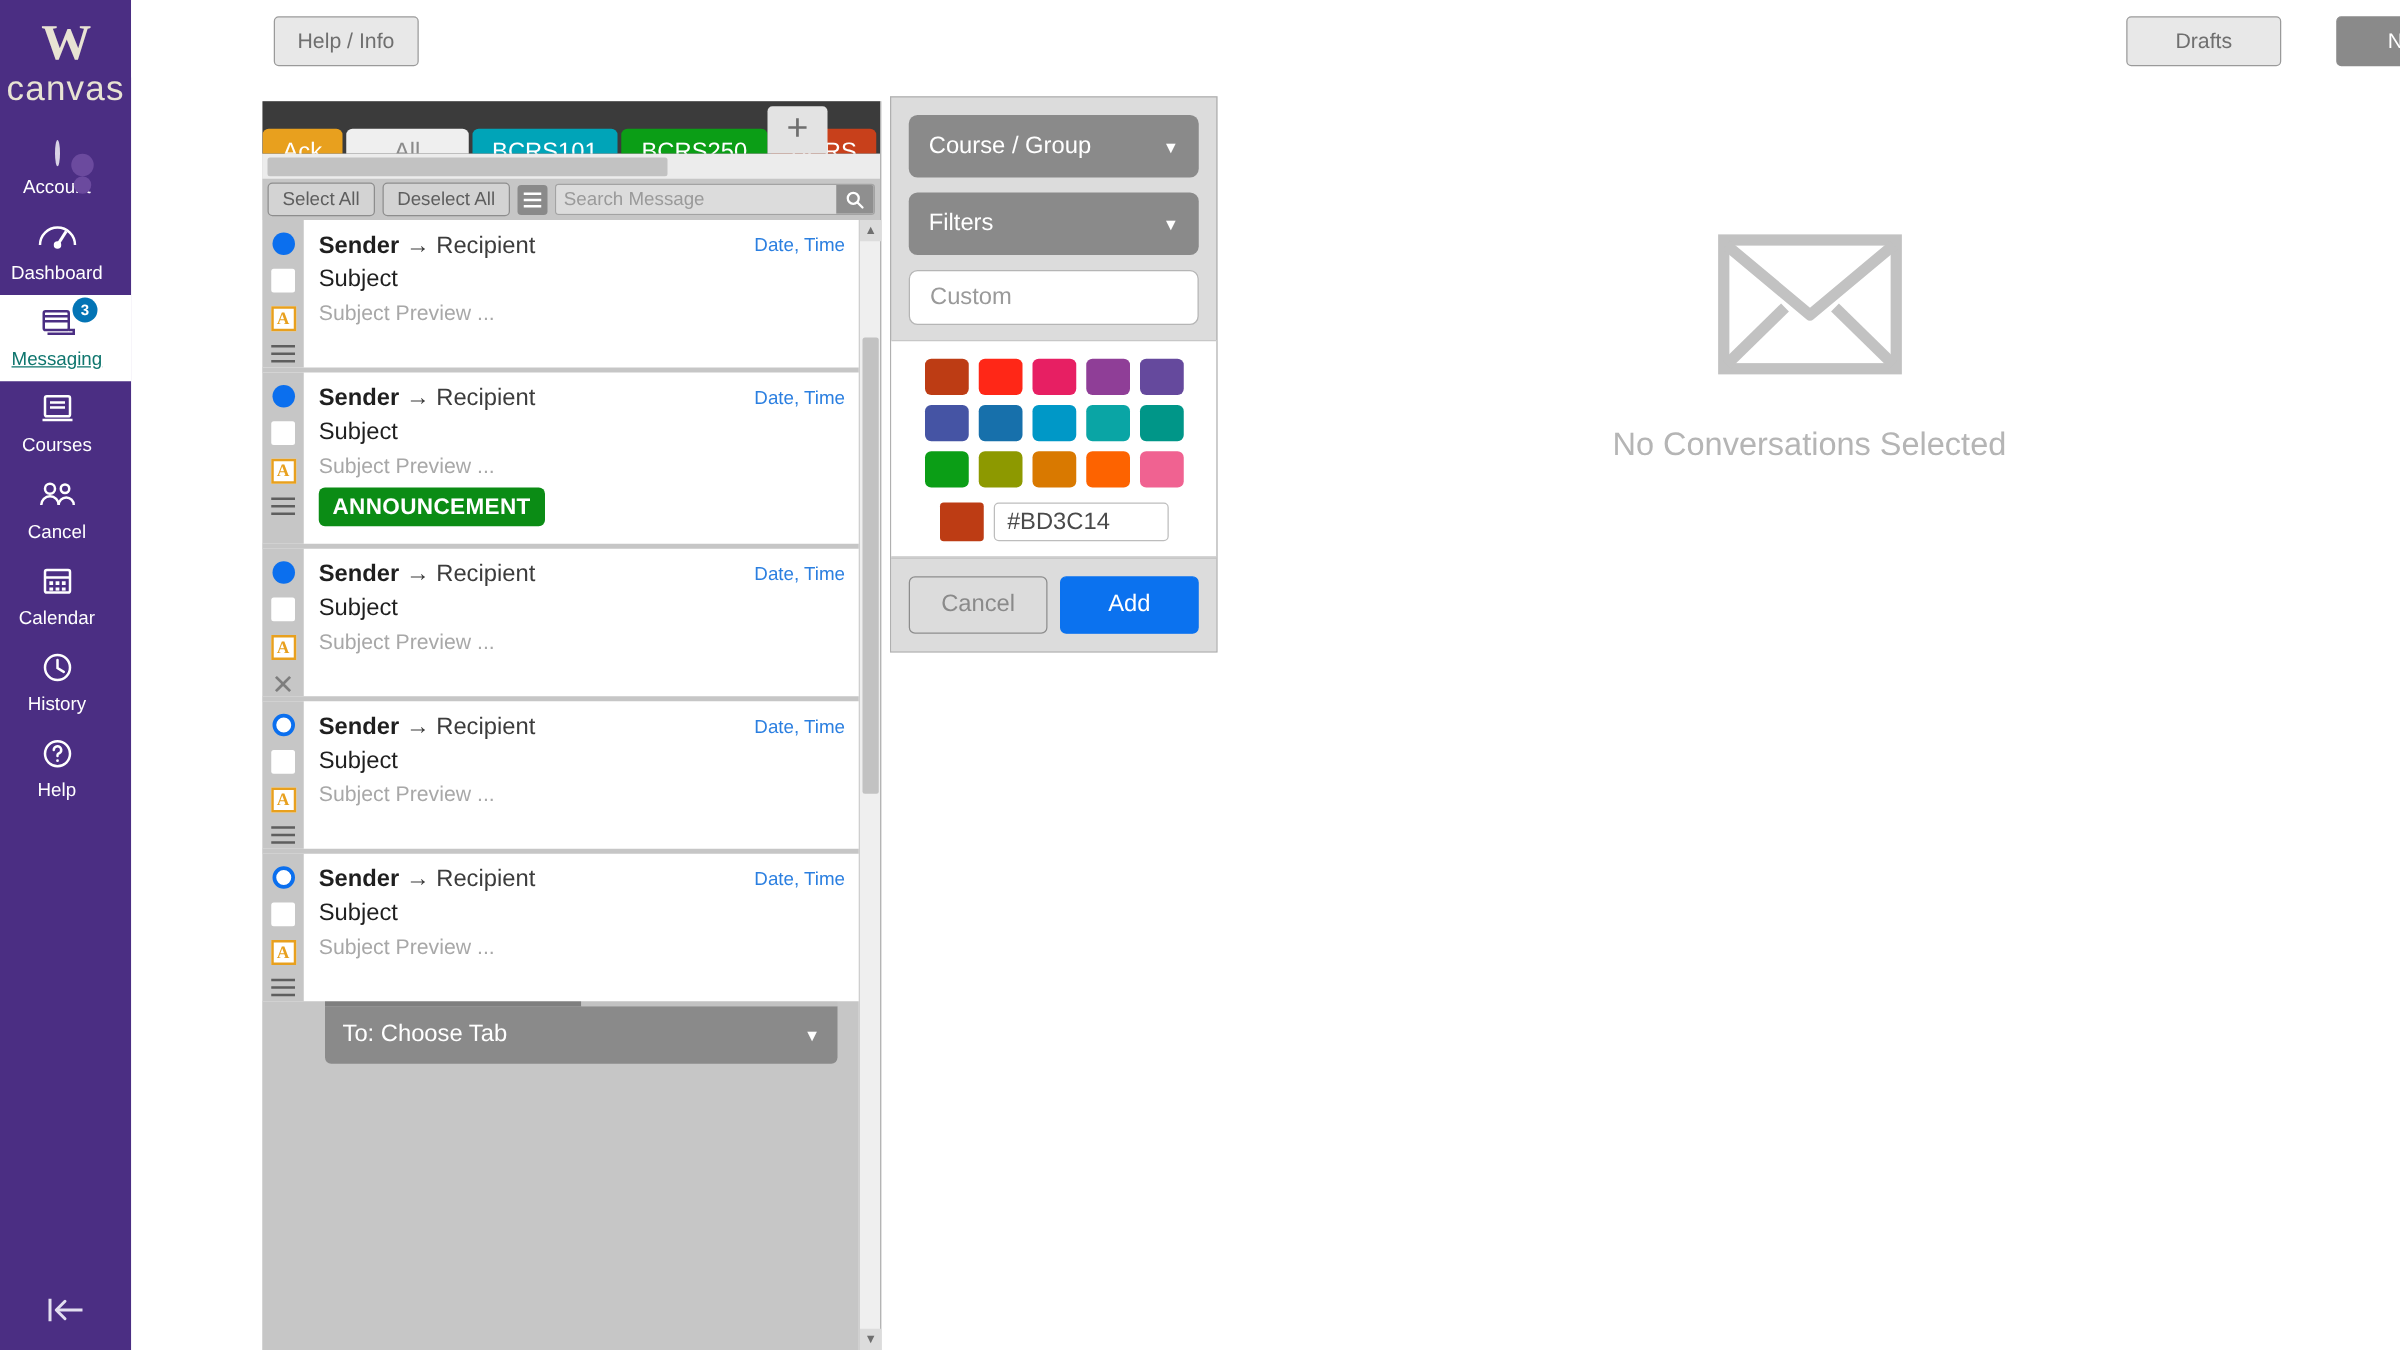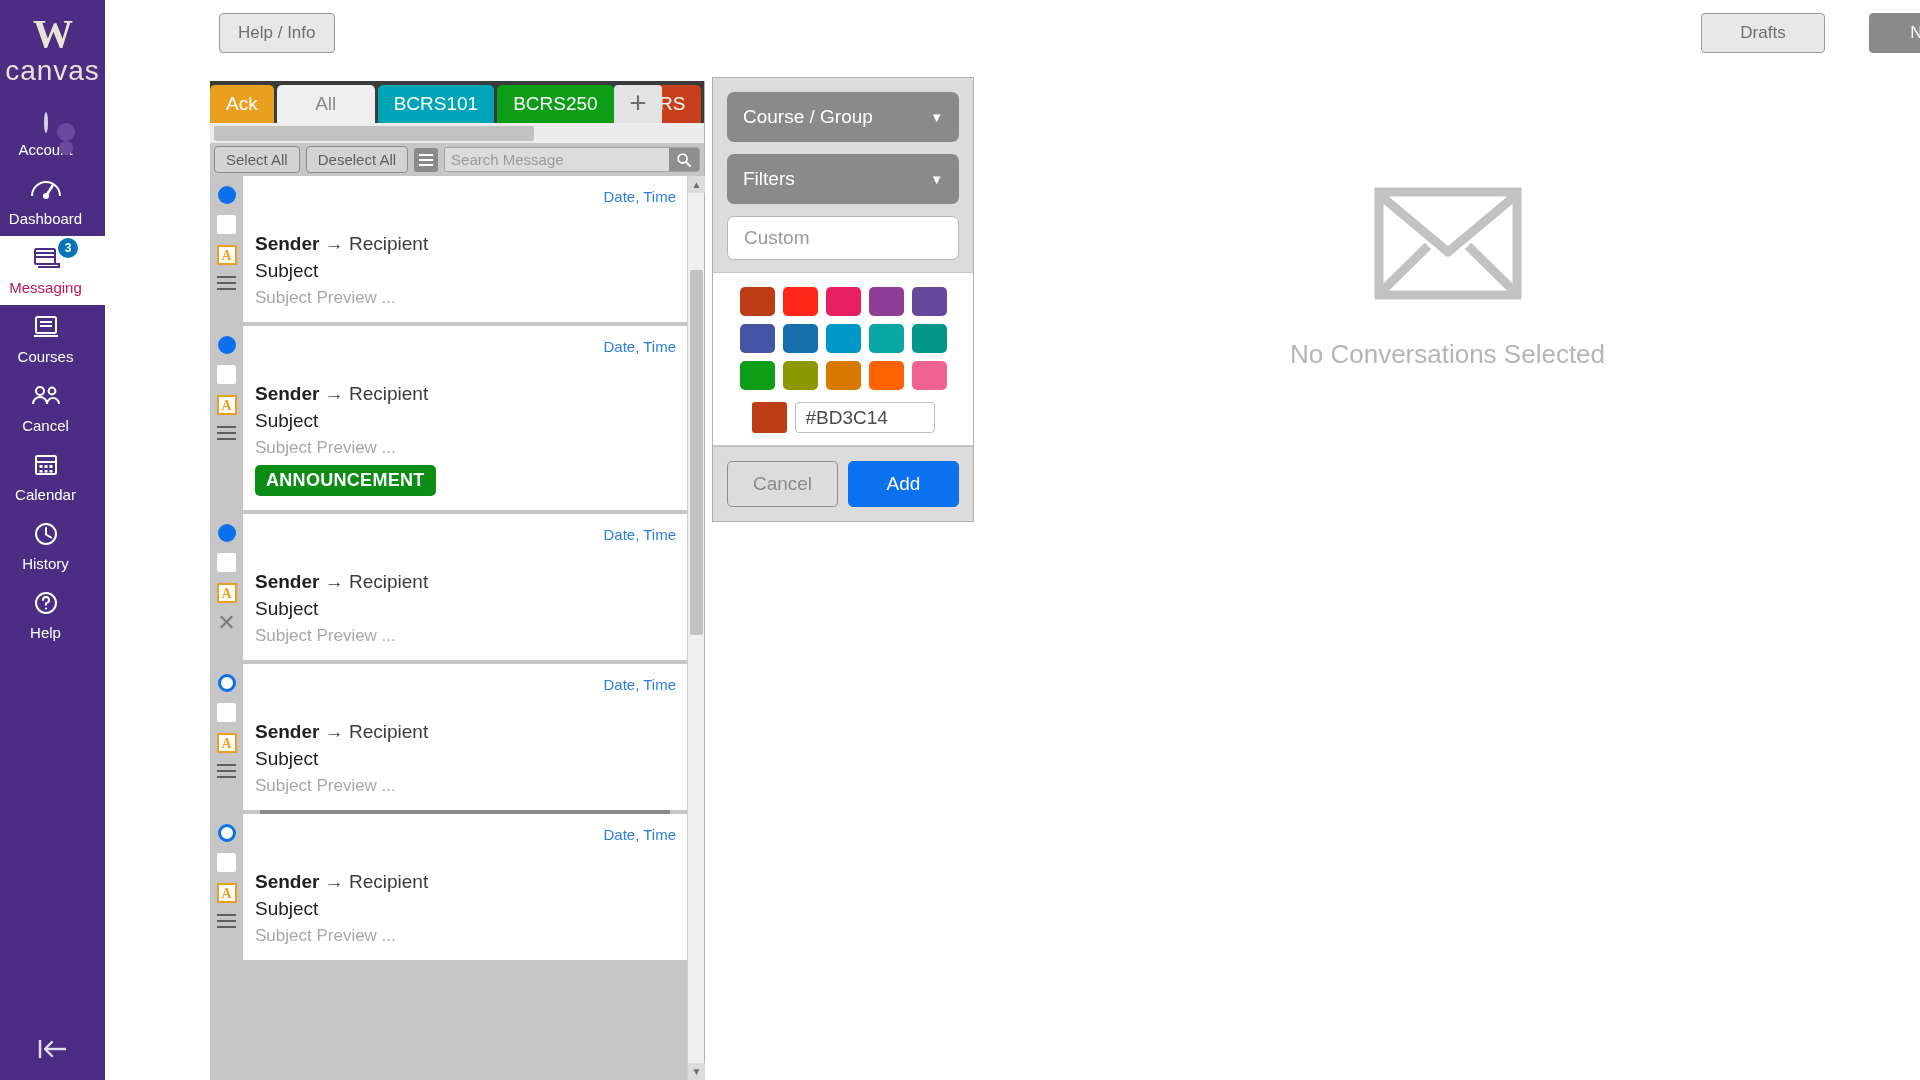--- a/index.html
+++ b/index.html
@@ -29,21 +29,21 @@
     font-size: 28px; line-height: 34px; color: #e8e3d3;
     letter-spacing: 1px; font-weight: 400;
   }
   .navitem {
     display: block; width: 105px; padding: 8px 14px 8px 0;
     text-align: center; position: relative; cursor: pointer;
   }
   .navitem .ico { display: block; height: 34px; line-height: 34px; }
   .navitem .lbl { display: block; font-size: 15px; line-height: 19px; color: #fff; }
   .navitem.active { background: #ffffff; }
-  .navitem.active .lbl { color: #be185d; }
+  .navitem.active .lbl { color: #0f766e; text-decoration: underline; }
   .avatar {
     width: 40px; height: 40px; border-radius: 50%;
     margin: 0 auto; border: 2px solid #d9d3e6;
     background: linear-gradient(135deg,#9b7fd4 0%,#c49ae0 35%,#7a5fb8 70%,#5e4a9e 100%);
     overflow: hidden; position: relative;
   }
   .avatar::after {
     content:""; position:absolute; left:11px; top:9px; width:18px; height:18px;
     border-radius:50%; background:#6b4a9e; box-shadow: 0 16px 0 -2px #6b4a9e;
   }
@@ -83,21 +83,21 @@
     position: absolute; left: 105px; top: 81px;
     width: 495px; height: 999px;
     background: #c6c6c6;
     border-right: 1px solid #b4b4b4;
   }
   .tabstrip {
     position: relative; height: 42px; background: #3b3b3b;
     display: flex; align-items: flex-end; overflow: hidden;
   }
   .tab {
-    height: 38px; line-height: 38px; padding: 0 16px;
+    height: 20px; line-height: 38px; padding: 0 16px;
     font-size: 19px; color: #fff; text-align: center;
     border-radius: 5px 5px 0 0; margin-right: 3px;
     white-space: nowrap; cursor: pointer; flex: 0 0 auto;
   }
   .tab.sel { background: #efefef; color: #8a8a8a; }
   .tab-add {
     position: absolute; right: 42px; bottom: 0;
     width: 48px; height: 38px; background: #e3e3e3;
     border-radius: 4px 4px 0 0; cursor: pointer;
     color: #6f6f6f; font-size: 30px; line-height: 36px; text-align: center;
@@ -158,21 +158,21 @@
   .cbox { width: 19px; height: 19px; background: #fff; border-radius: 2px; cursor: pointer; }
   .abadge {
     width: 20px; height: 20px; border: 2px solid #e8a01e; color: #e8a01e;
     font-size: 14px; font-weight: bold; line-height: 17px; text-align: center;
     background: #fff; font-family: "Liberation Serif", serif;
   }
   .hamb { width: 19px; cursor: pointer; }
   .hamb i { display: block; height: 2px; background: #5e5e5e; margin-bottom: 4px; }
   .xclose { font-size: 22px; color: #7d7d7d; line-height: 18px; cursor: pointer; }
   .conv-body { flex: 1 1 auto; padding: 10px 12px 14px 12px; position: relative; min-height: 108px; }
-  .conv-line1 { font-size: 19px; color: #3c3c3c; margin-top: 47px; }
+  .conv-line1 { font-size: 19px; color: #3c3c3c; }
   .conv-line1 b { color: #1f1f1f; }
   .conv-date {
     position: absolute; right: 12px; top: 12px;
     font-size: 15px; color: #2b7fe0;
   }
   .conv-subject { font-size: 19px; color: #1f1f1f; margin-top: 5px; }
   .conv-preview { font-size: 17px; color: #a8a8a8; margin-top: 6px; }
   .announce-badge {
     display: inline-block; margin-top: 7px;
     background: #0b8c15; color: #fff; font-weight: bold;

